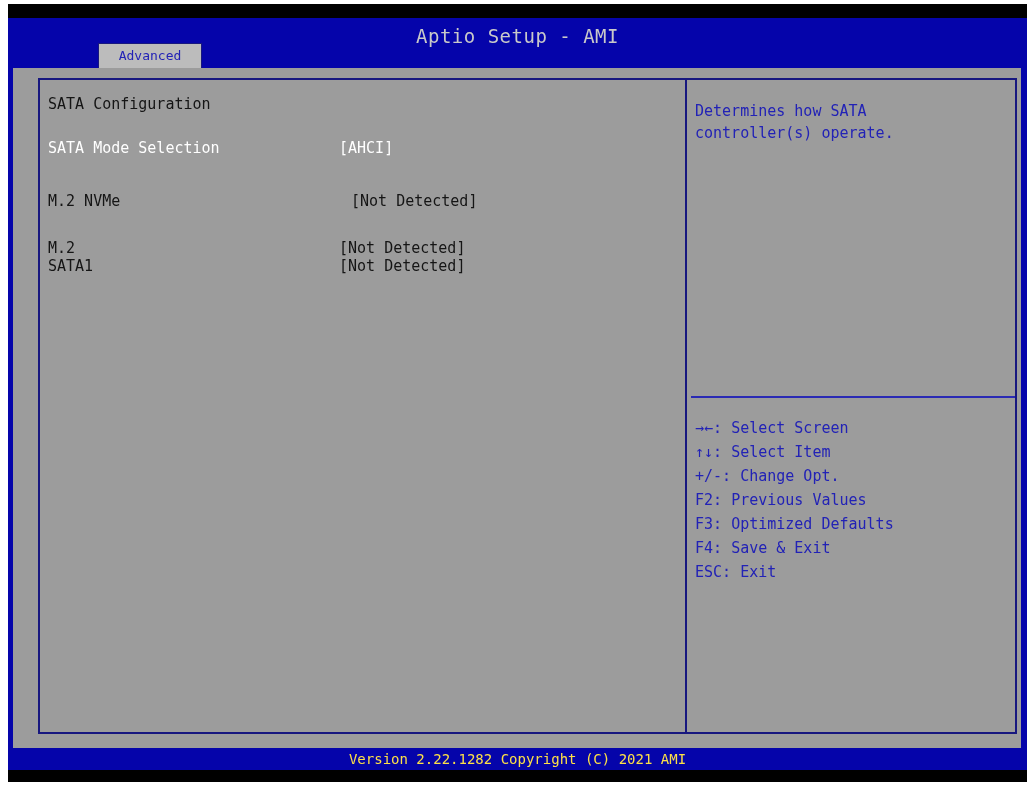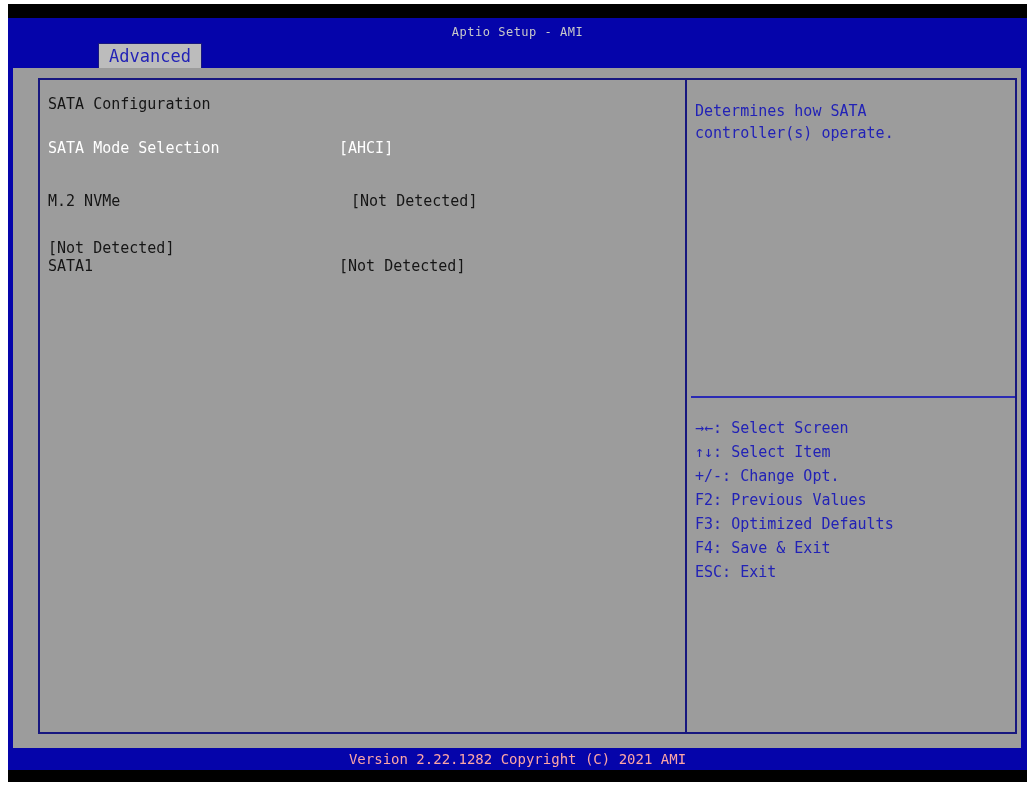--- a/index.html
+++ b/index.html
@@ -22,33 +22,33 @@
     left: 0; top: 14px;
     width: 1019px; height: 752px;
     background: #0504aa;
   }
   .app-title {
     position: absolute;
     left: 0; top: 7px;
     width: 100%;
     text-align: center;
     color: #c9c9c9;
-    font-size: 12px;
+    font-size: 19px;
     letter-spacing: 0.5px;
   }
   .tab {
     position: absolute;
     left: 90px; top: 25px;
     width: 104px; height: 25px;
     background: #bcbcbc;
     border: 1px solid #18187e;
     border-bottom: none;
     box-sizing: border-box;
     color: #2222b6;
-    font-size: 17px;
+    font-size: 13px;
     text-align: center;
     line-height: 24px;
     cursor: default;
   }
   .content {
     position: absolute;
     left: 5px; top: 50px;
     width: 1008px; height: 680px;
     background: #9c9c9c;
   }
@@ -111,21 +111,21 @@
     left: 8px; top: 336px; right: 2px;
     color: #2222b6;
     font-size: 15px;
   }
   .key-line { height: 24px; line-height: 24px; white-space: nowrap; }
   .footer-text {
     position: absolute;
     left: 0; bottom: 3px;
     width: 100%;
     text-align: center;
-    color: #fca5a5;
+    color: #fde047;
     font-size: 14px;
   }
 </style>
 </head>
 <body>
 
 <div class="screen">
   <div class="blue-area">
 
     <div class="app-title">Aptio Setup - AMI</div>
@@ -142,20 +142,21 @@
             <span class="label">SATA Mode Selection</span>
             <span class="value">[AHCI]</span>
           </div>
 
           <div class="row r-nvme">
             <span class="label">M.2 NVMe</span>
             <span class="value">[Not Detected]</span>
           </div>
 
           <div class="row r-m2">
+            <span class="label">M.2</span>
             <span class="value">[Not Detected]</span>
           </div>
 
           <div class="row r-sata1">
             <span class="label">SATA1</span>
             <span class="value">[Not Detected]</span>
           </div>
         </div>
 
         <div class="v-divider"></div>

